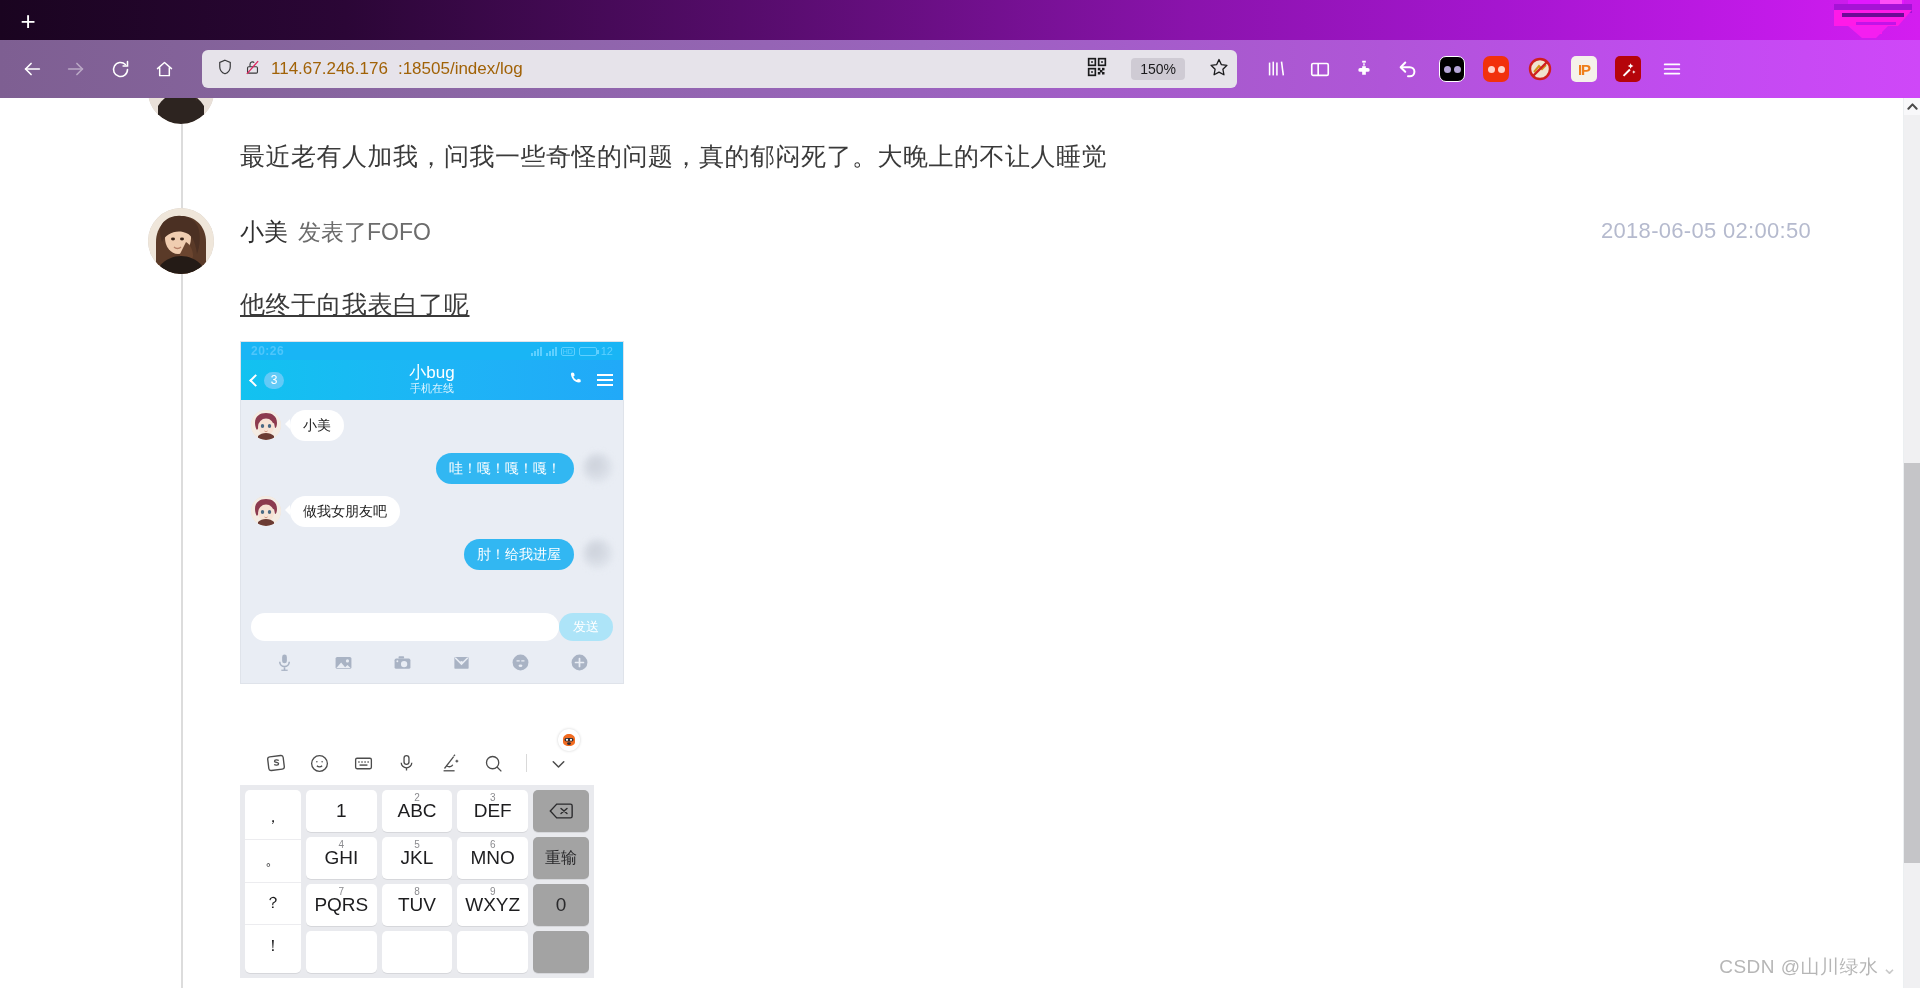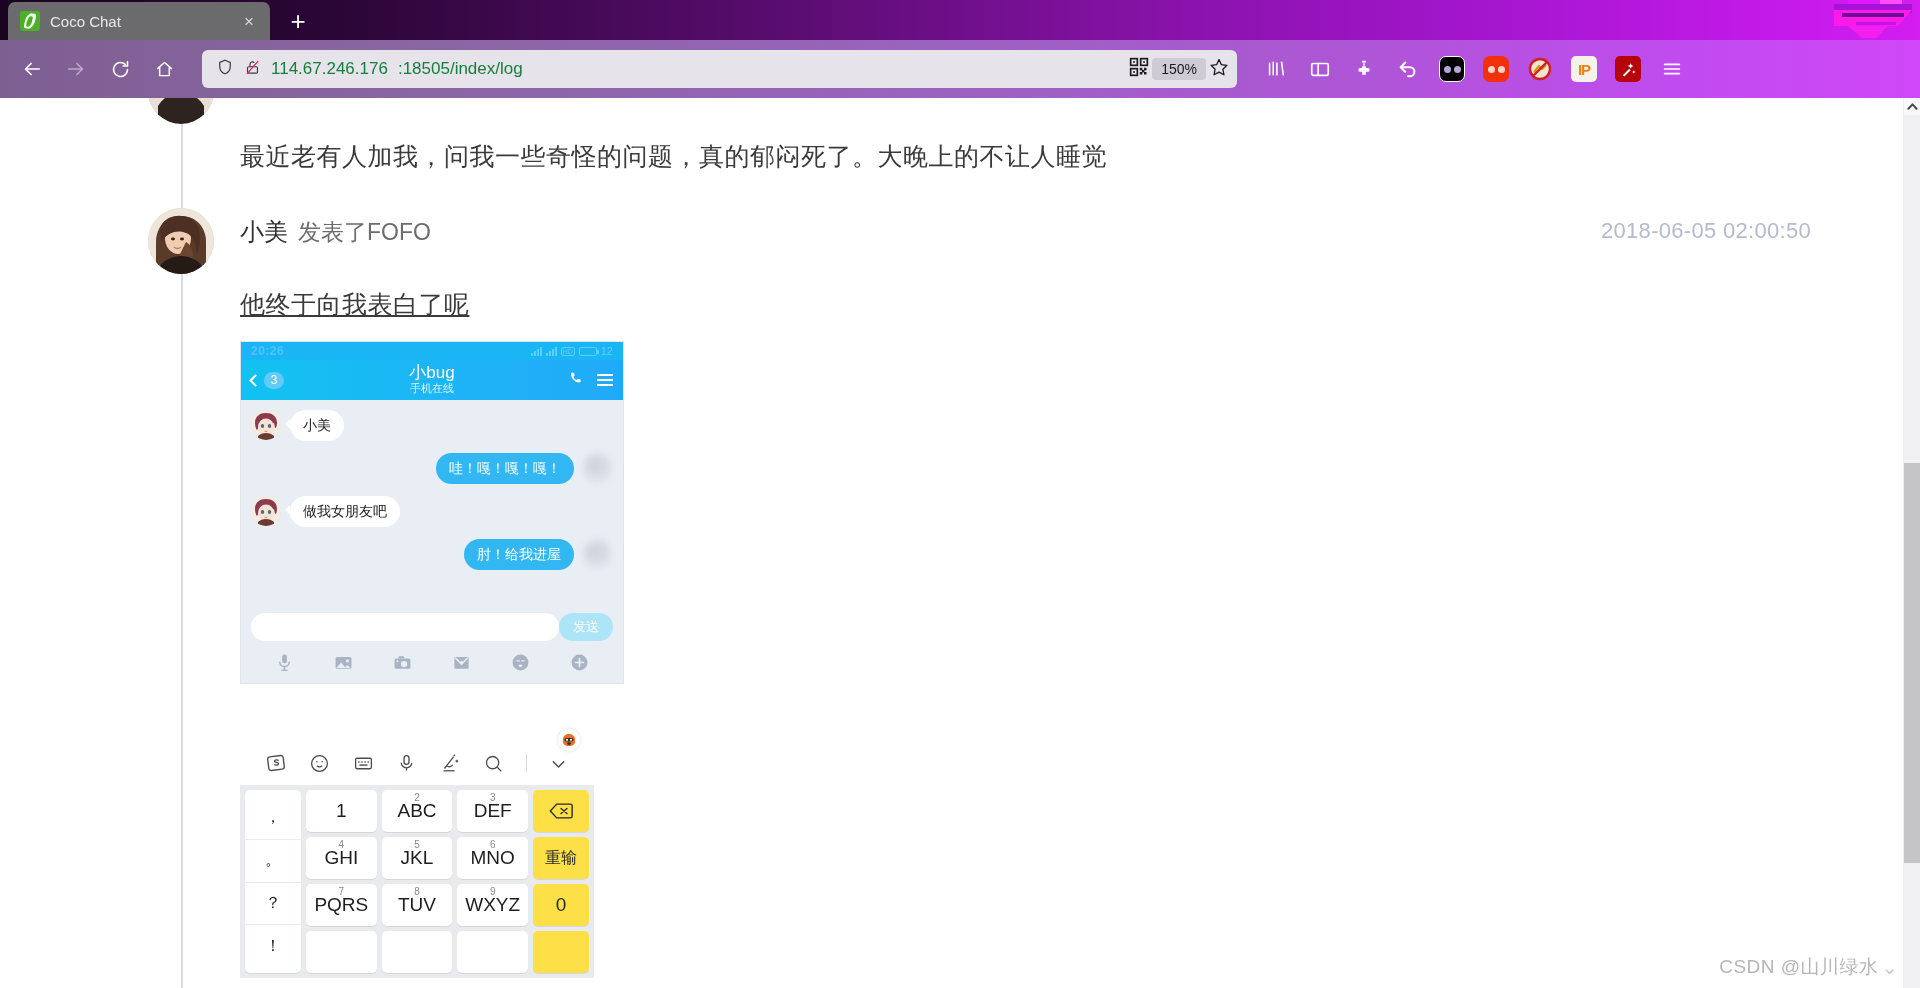--- a/index.html
+++ b/index.html
@@ -76,23 +76,23 @@
     display: flex; align-items: center; justify-content: center;
     color: #ffffff; flex: 0 0 auto;
   }
   .navbtn.disabled { opacity: .45; }
   .urlbar {
     flex: 1 1 auto; height: 38px; margin: 0 12px 0 14px;
     background: #e6e3ea; border-radius: 6px;
     display: flex; align-items: center; padding: 0 8px 0 14px; gap: 10px;
     max-width: 1035px;
   }
-  .url-text { font-size: 17px; color: #15803d; white-space: nowrap; }
+  .url-text { font-size: 17px; color: #a16207; white-space: nowrap; }
   .url-left { display: flex; align-items: center; gap: 10px; flex: 1 1 auto; overflow: hidden; }
-  .url-right { display: flex; align-items: center; gap: 3px; flex: 0 0 auto; padding-left: 36px; }
+  .url-right { display: flex; align-items: center; gap: 24px; flex: 0 0 auto; padding-left: 36px; }
   .zoom-pill {
     background: #cfcbd4; border-radius: 4px; padding: 3px 9px;
     font-size: 14px; color: #1b1b1d;
   }
   .tb-icons { display: flex; align-items: center; gap: 10px; flex: 0 0 auto; padding-left: 6px; }
   .tb-icon {
     width: 34px; height: 34px; border-radius: 5px;
     display: flex; align-items: center; justify-content: center;
     color: #ffffff;
   }
@@ -248,21 +248,21 @@
   .key {
     background: #fff; border-radius: 5px;
     display: flex; align-items: center; justify-content: center;
     position: relative; font-size: 19px; color: #1d1d1f;
     box-shadow: 0 1px 0 rgba(0,0,0,.08);
   }
   .key .sup {
     position: absolute; top: 2px; left: 50%; transform: translateX(-50%);
     font-size: 10px; color: #8a8a8e;
   }
-  .key.fn { background: #fde047; color: #2a2a2c; }
+  .key.fn { background: #a3a3a3; color: #2a2a2c; }
   .key.punct-col {
     grid-row: span 4; flex-direction: column; justify-content: space-around;
     padding: 6px 0; font-size: 16px; color: #1d1d1f;
   }
   .key.punct-col span { display:block; height:25%; display:flex; align-items:center; justify-content:center;
     width:100%; }
   .key.punct-col span + span { border-top: 1px solid #ececef; }
 
   
   .scrollbar {
@@ -285,25 +285,20 @@
     display: flex; align-items: center; gap: 3px;
   }
   .wm-tick { color: #c9c9c9; }
 </style>
 </head>
 <body>
 
 <div class="browser">
 
   <div class="titlebar">
-    <div class="tab">
-      <div class="tab-favicon"></div>
-      <div class="tab-title">Coco Chat</div>
-      <div class="tab-close">×</div>
-    </div>
     <div class="newtab">+</div>
     <svg class="glitch" viewBox="0 0 190 40">
       <rect x="118" y="0" width="56" height="6" fill="#e018ff"></rect>
       <rect x="104" y="4" width="78" height="9" fill="#a513d6"></rect>
       <polygon points="104,10 182,10 168,26 152,26 152,34 140,34 140,26 104,26" fill="#ff1ae8"></polygon>
       <rect x="112" y="13" width="62" height="4" fill="#6d0b96"></rect>
       <rect x="126" y="22" width="40" height="3" fill="#c214e8"></rect>
       <polygon points="118,26 158,26 146,38 132,38" fill="#f51ef0"></polygon>
       <rect x="150" y="0" width="22" height="4" fill="#ff4df7"></rect>
     </svg>

